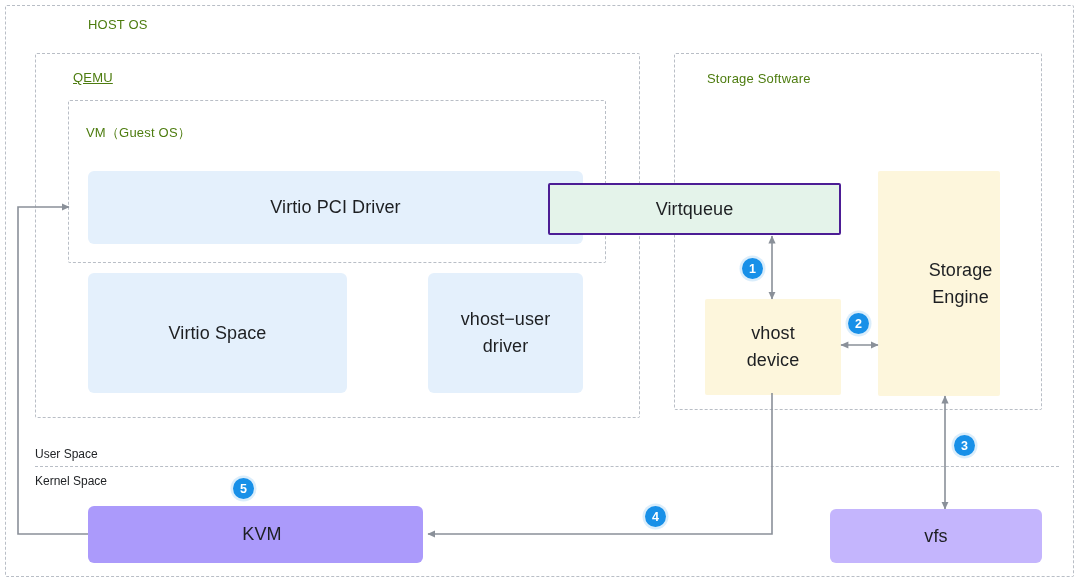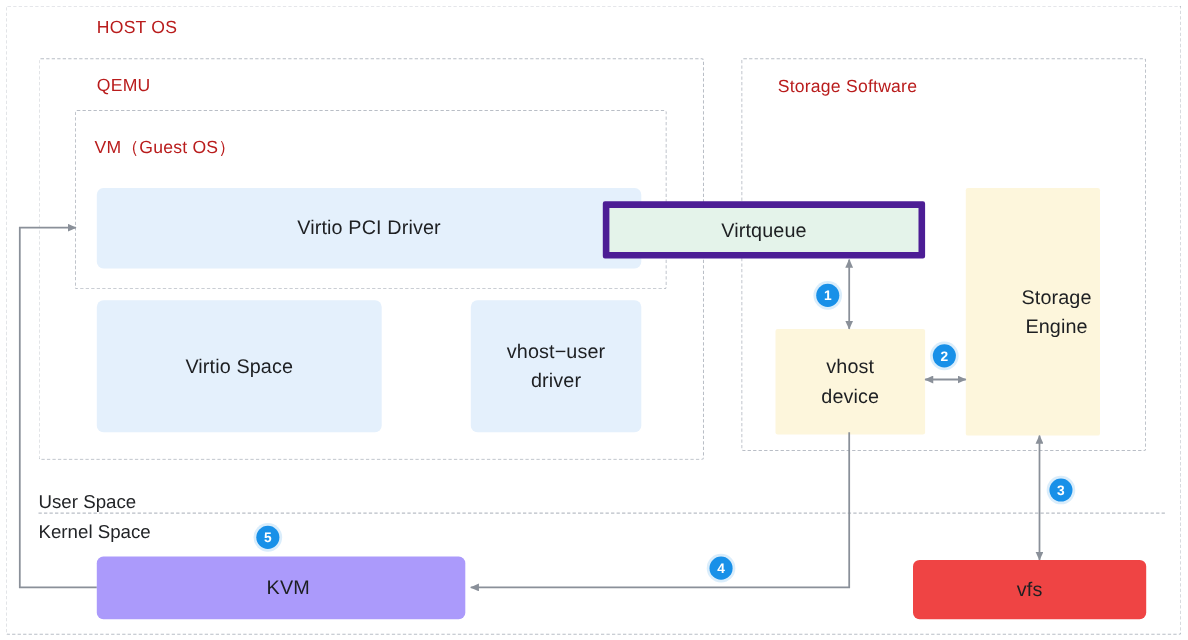--- a/index.html
+++ b/index.html
@@ -1,35 +1,35 @@
 <!DOCTYPE html>
 <html><head>
 <meta charset="utf-8">
 <style>
   html,body{margin:0;padding:0;background:#ffffff;}
   body{font-family:"Liberation Sans","DejaVu Sans",sans-serif;}
   #canvas{position:relative;width:1080px;height:582px;background:#ffffff;overflow:hidden;}
 
   
   .frame{position:absolute;border:1px dashed #b9bec6;border-radius:2px;box-sizing:border-box;}
-  .frame-label{position:absolute;font-size:16px;color:#b91c1c;letter-spacing:.2px;white-space:nowrap;}
+  .frame-label{position:absolute;font-size:13px;color:#4d7c0f;letter-spacing:.2px;white-space:nowrap;}
 
   
   .block{position:absolute;box-sizing:border-box;display:flex;align-items:center;
          justify-content:center;text-align:center;font-size:18px;color:#1d1f22;
          line-height:1.5;letter-spacing:.1px;}
   .blue{background:#e4f0fc;border-radius:6px;}
-  .green{background:#e4f3ea;border:6px solid #4c1d95;border-radius:2px;}
+  .green{background:#e4f3ea;border:2px solid #4c1d95;border-radius:2px;}
   .yellow{background:#fdf6dc;border-radius:2px;}
   .purple{background:#ab9afb;border-radius:6px;}
-  .gray{background:#ef4444;border-radius:6px;}
+  .gray{background:#c4b5fd;border-radius:6px;}
 
   
   .divider{position:absolute;border-top:1px dashed #b9bec6;}
-  .space-label{position:absolute;font-size:17px;color:#222427;white-space:nowrap;}
+  .space-label{position:absolute;font-size:12px;color:#222427;white-space:nowrap;}
 
   
   .badge{position:absolute;width:21px;height:21px;border-radius:50%;
          background:#1890e8;color:#ffffff;font-size:12.5px;font-weight:bold;
          display:flex;align-items:center;justify-content:center;
          box-shadow:0 0 0 2.5px rgba(24,144,232,.16);z-index:6;}
 
   
   #wires{position:absolute;left:0;top:0;width:1080px;height:582px;pointer-events:none;z-index:3;}
 </style>
@@ -61,21 +61,21 @@
     <polyline points="772,393 772,534 428,534" fill="none" stroke="#8a9099" stroke-width="1.6" marker-end="url(#ah)"></polyline>
 
     
     <polyline points="88,534 18,534 18,207 69,207" fill="none" stroke="#8a9099" stroke-width="1.6" marker-end="url(#ah)"></polyline>
   </svg>
 
   <div class="frame" style="left:5px;top:5px;width:1069px;height:572px;"></div>
   <div class="frame-label" style="left:88px;top:17px;">HOST OS</div>
 
   <div class="frame" style="left:35px;top:53px;width:605px;height:365px;"></div>
-  <div class="frame-label" style="left:88px;top:70px;">QEMU</div>
+  <div class="frame-label" style="left:73px;top:70px;text-decoration:underline;">QEMU</div>
 
   <div class="frame" style="left:68px;top:100px;width:538px;height:163px;"></div>
   <div class="frame-label" style="left:86px;top:124px;">VM（Guest OS）</div>
 
   <div class="frame" style="left:674px;top:53px;width:368px;height:357px;"></div>
   <div class="frame-label" style="left:707px;top:71px;">Storage Software</div>
 
   <div class="block blue" style="left:88px;top:171px;width:495px;height:73px;">Virtio PCI Driver</div>
 
   <div class="block green" style="left:548px;top:183px;width:293px;height:52px;z-index:4;">Virtqueue</div>

